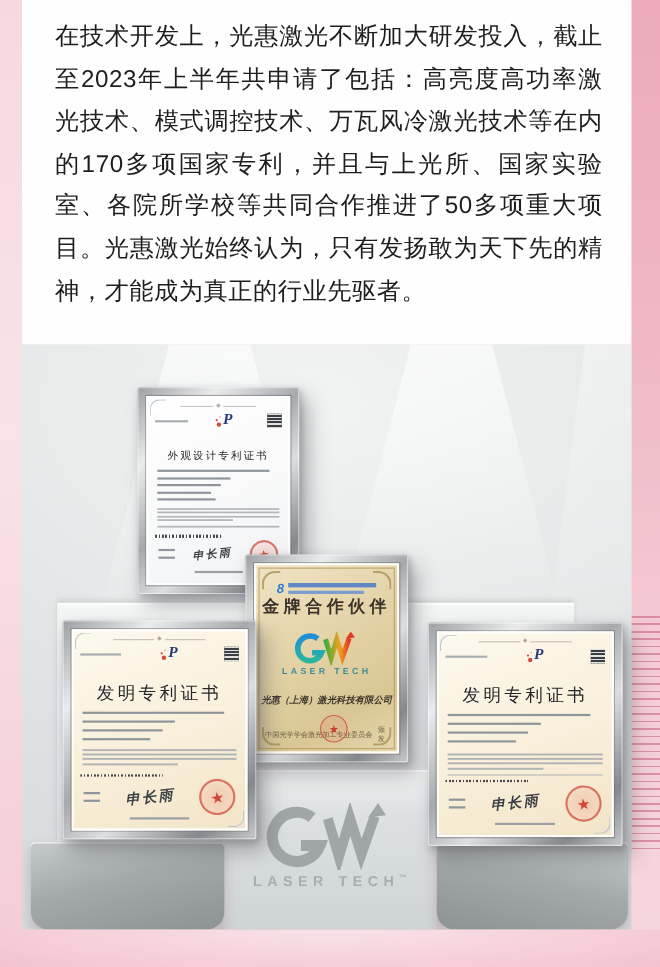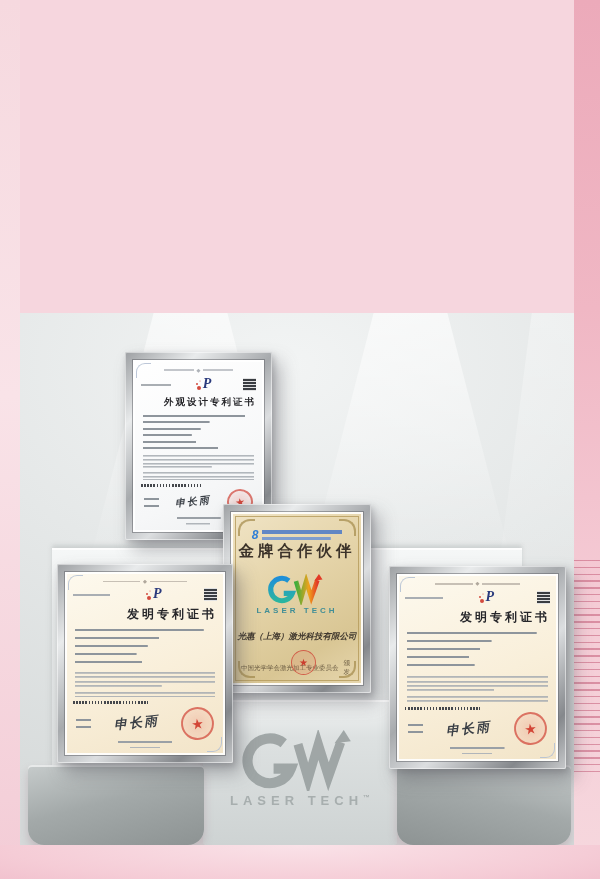--- a/index.html
+++ b/index.html
@@ -74,23 +74,23 @@
   .paper-white .orn-line { background:#b4b8be; } .paper-white .orn-dia { color:#aeb2b8; }
   .head { display:flex; align-items:flex-end; margin-top:3px; height:17px; }
   .certno { display:block; width:26%; height:2px; background:#a9aeb3; margin-bottom:5px; }
   .plogo { position:relative; margin:0 auto; font-family:"Liberation Serif",serif; font-weight:700;
            font-style:italic; color:#2a3a7c; font-size:14px; line-height:14px; }
   .plogo i { position:absolute; left:-6px; bottom:1px; width:4px; height:4px; border-radius:50%;
              background:#d34a3e; box-shadow:-2px -4px 0 -1px #d34a3e, 1px -7px 0 -1.5px #d34a3e; }
   .qr { display:block; width:13px; height:13px; background-color:#3a3d42;
         background-image:repeating-linear-gradient(0deg, rgba(255,255,255,.85) 0 1.2px, transparent 1.2px 3px),
                          repeating-linear-gradient(90deg, rgba(58,61,66,.9) 0 1.2px, transparent 1.2px 3px); }
-  .ptitle { text-align:right; font-family:"Liberation Serif",serif; font-weight:700; color:#26262a; margin-top:5px; }
+  .ptitle { text-align:center; font-family:"Liberation Serif",serif; font-weight:400; color:#26262a; margin-top:19px; }
   .small .ptitle { font-size:9.5px; letter-spacing:2px; }
-  .large .ptitle { font-size:12px; letter-spacing:3px; }
+  .large .ptitle { font-size:16px; letter-spacing:3px; }
   .fields, .paras, .slabels, .foot, .afoot { background-repeat:no-repeat; }
   .fields { margin:6px 2px 0;
     background-image:linear-gradient(#8e959c,#8e959c),linear-gradient(#8e959c,#8e959c),linear-gradient(#8e959c,#8e959c),
                      linear-gradient(#8e959c,#8e959c),linear-gradient(#8e959c,#8e959c),linear-gradient(#8e959c,#8e959c),
                      linear-gradient(#8e959c,#8e959c); }
   .small .fields { height:41px;
     background-size:92% 2px,60% 2px,52% 2px,44% 2px,48% 2px,68% 2px,90% 2px;
     background-position:0 0,0 6.5px,0 13px,0 19.5px,0 26px,0 32.5px,0 39px; }
   .large .fields { height:50px;
     background-size:92% 2px,60% 2px,52% 2px,44% 2px,48% 2px,68% 2px,90% 2px;
@@ -174,20 +174,23 @@
 </head>
 <body>
 
 <div class="page">
 
   <div class="strip-left"></div>
   <div class="strip-right"></div>
   <div class="stripes"></div>
   <div class="floor"></div>
 
+  <div class="text-panel">
+    <p class="intro">在技术开发上，光惠激光不断加大研发投入，截止至2023年上半年共申请了包括：高亮度高功率激光技术、模式调控技术、万瓦风冷激光技术等在内的170多项国家专利，并且与上光所、国家实验室、各院所学校等共同合作推进了50多项重大项目。光惠激光始终认为，只有发扬敢为天下先的精神，才能成为真正的行业先驱者。</p>
+  </div>
 
   <div class="scene">
     <div class="beam b1"></div>
     <div class="beam b2"></div>
     <div class="beam b3"></div>
     <div class="platform-upper"></div>
     <div class="pedestal-center">
       <svg class="wm-gw" viewBox="0 0 120 60" xmlns="http://www.w3.org/2000/svg">
         <path d="M44,13 A22,22 0 1 0 51,38 L34,38" fill="none" stroke="#9ba2a2" stroke-width="10" stroke-linecap="butt"></path>
         <polyline points="58,14 68,48 78,14 88,46 100,12" fill="none" stroke="#9ba2a2" stroke-width="9" stroke-linejoin="miter"></polyline>

